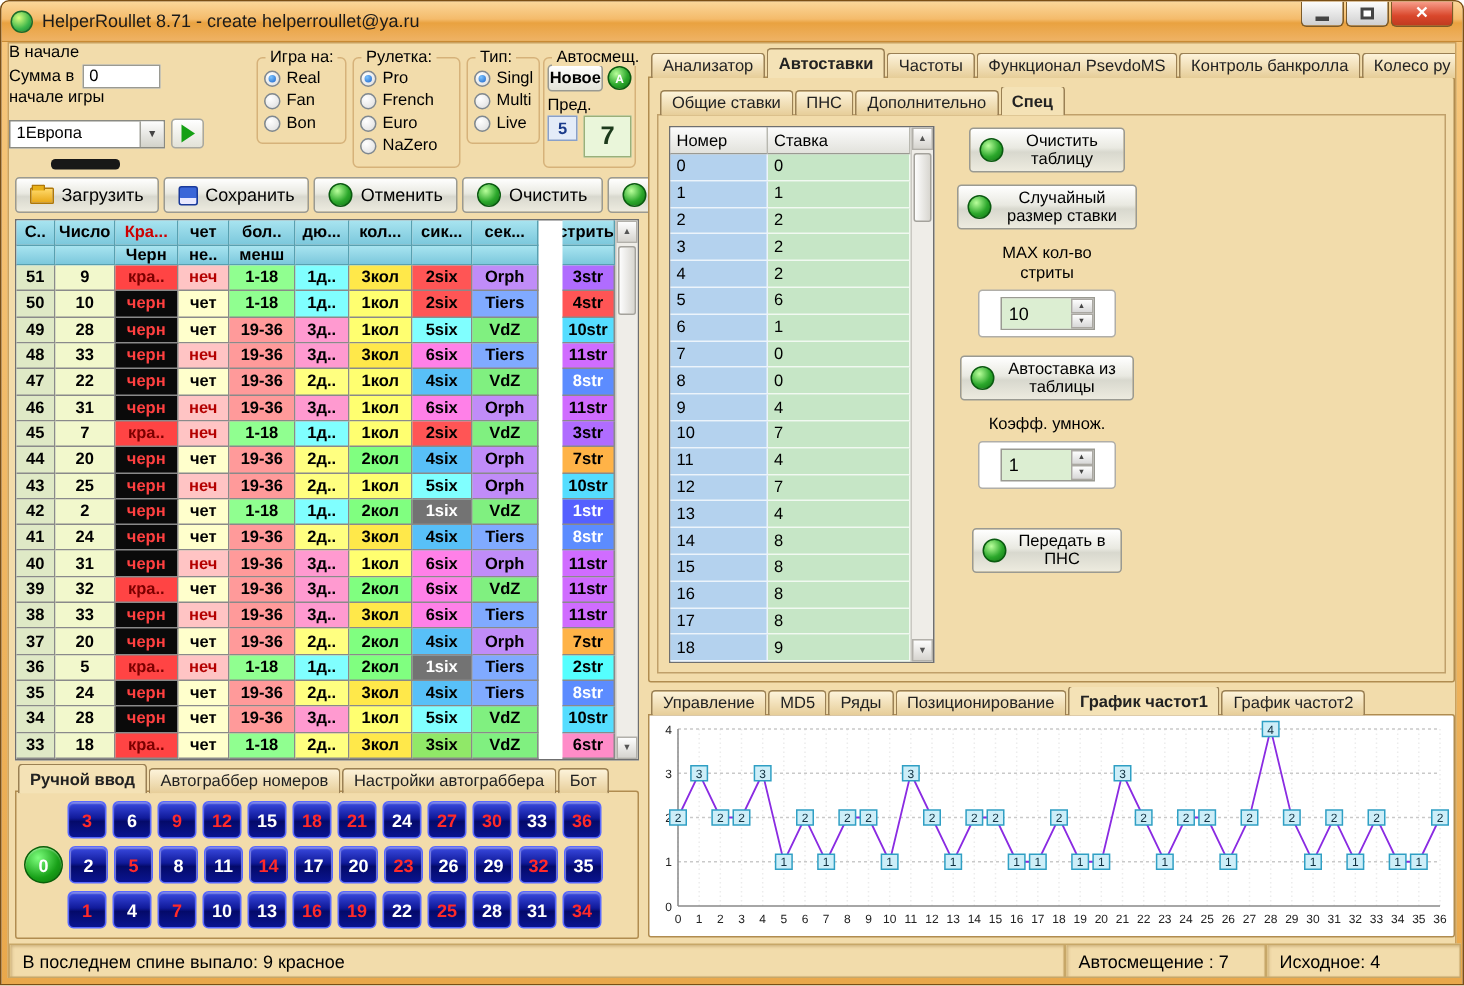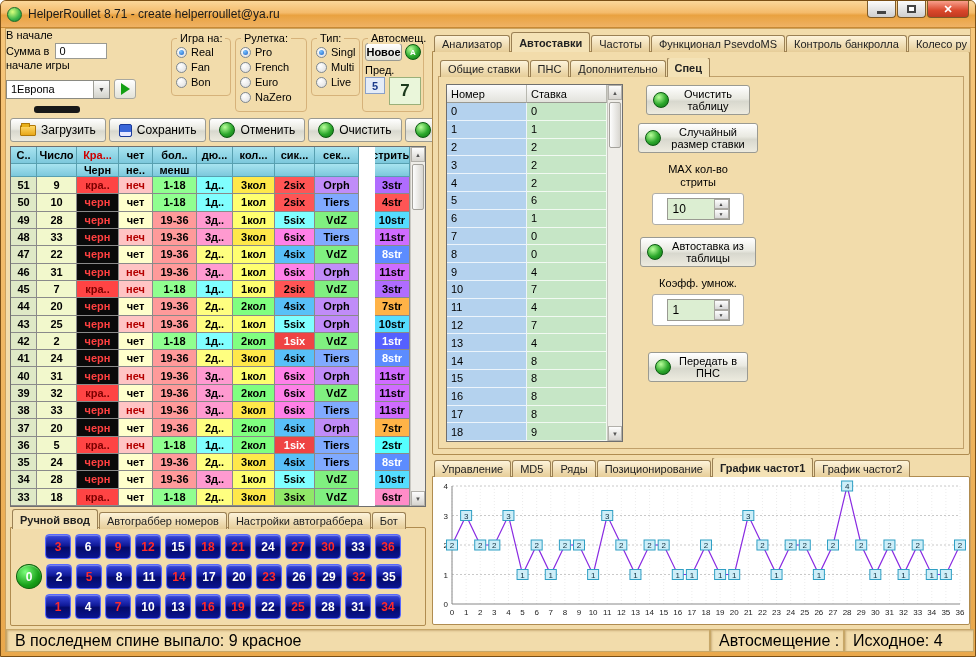--- a/index.html
+++ b/index.html
@@ -71,21 +71,21 @@
 .col-spin{background:#dfe9c6;}
 .col-num{background:#f2f8cc;}
 .cl-red{background:#ff4444;color:#7c0000;}
 .cl-black{background:#0a0a0a;color:#ff4040;}
 .cl-even{background:#ffffcc;}
 .cl-odd{background:#ffc4c4;color:#b40000;}
 .cl-low{background:#90ff90;}
 .cl-high{background:#ff9a9a;}
 .cl-d1{background:#80ffff;}.cl-d2{background:#ffff80;}.cl-d3{background:#ff9ad0;}
 .cl-k1{background:#ffff70;}.cl-k2{background:#80ff80;}.cl-k3{background:#ffe84a;}
-.cl-x1{background:#ef4444;color:#fff;}.cl-x2{background:#ff5555;}.cl-x3{background:#90e868;}
+.cl-x1{background:#737373;color:#fff;}.cl-x2{background:#ff5555;}.cl-x3{background:#90e868;}
 .cl-x4{background:#58c0f8;}.cl-x5{background:#80ffff;}.cl-x6{background:#ff80e8;}
 .cl-orph{background:#c08cf8;}.cl-tiers{background:#80aaff;}.cl-vdz{background:#80f080;}
 .cl-str1{background:#5560ff;color:#fff;}.cl-str2{background:#55ffff;}.cl-str3{background:#b06cff;}
 .cl-str4{background:#ff5555;}.cl-str6{background:#ff8cc8;}
 .cl-str7{background:#ffb347;}.cl-str8{background:#5c8cff;color:#fff;}
 .cl-str10{background:#55ddff;}.cl-str11{background:#d06cff;}
 
 .vscroll{width:15px;background:#efede8;border-left:1px solid #cac8c2;display:flex;flex-direction:column;flex:none;}
 .sb-btn{height:15px;flex:none;background:linear-gradient(180deg,#fdfdfd,#d6d4cf);border:1px solid #b2b0aa;font-size:6px;color:#555;display:flex;align-items:center;justify-content:center;}
 .sb-track{flex:1;position:relative;}
@@ -99,35 +99,35 @@
 .input-panel{position:absolute;left:4px;top:480px;width:416px;height:117px;}
 .input-panel .panel-body{top:19px;}
 .pad{padding:6px 0 0 5px;}
 .pad-row{display:flex;gap:4px;margin-bottom:5px;}
 .pad-row.indent{margin-left:29px;}
 .pad-btn{width:26px;height:25px;background:linear-gradient(180deg,#3a4ae0 0%,#101a9a 45%,#040a6a 55%,#0a1490 100%);border:1px solid #5868ff;border-radius:4px;color:#fff;font-weight:bold;font-size:12px;display:flex;align-items:center;justify-content:center;box-shadow:inset 0 1px 1px rgba(255,255,255,.35);flex:none;}
 .pad-btn.red{color:#ff2a2a;}
 .pad-btn.zero{background:radial-gradient(circle at 35% 30%,#7dff7d,#18a018 60%,#0a700a);border:1px solid #0a600a;border-radius:50%;color:#fff;}
 
 .status{position:absolute;left:0;top:600px;width:968px;height:23px;display:flex;}
-.scell{border:1px solid #c7a768;box-shadow:inset 1px 1px 2px rgba(120,80,20,.3);background:#f2dcab;display:flex;align-items:center;padding:0 8px;font-size:16px;white-space:nowrap;overflow:hidden;}
+.scell{border:1px solid #c7a768;box-shadow:inset 1px 1px 2px rgba(120,80,20,.3);background:#f2dcab;display:flex;align-items:center;padding:0 8px;font-size:12px;white-space:nowrap;overflow:hidden;}
 .sc1{flex:1;}.sc2{width:134px;flex:none;}.sc3{width:130px;flex:none;}
 
 .right-top{position:absolute;left:426px;top:3px;width:538px;height:423px;}
 .right-top .panel-body{top:20px;}
 .sub-tabs-wrap{position:absolute;left:5px;top:6px;right:5px;bottom:5px;}
 .sub-body{position:absolute;left:0;right:0;top:19px;bottom:0;border:1px solid #c0a06a;background:#f2dcab;margin-top:-1px;}
 .bets-table{position:absolute;left:7px;top:7px;width:177px;height:358px;border:1px solid #6f6f6f;background:#fff;display:flex;}
 .bt-left{flex:1;display:flex;flex-direction:column;min-width:0;}
 .bt-head{display:flex;height:18px;flex:none;}
 .bt-th{background:linear-gradient(180deg,#fcfcfc,#e2e2dc);border-right:1px solid #b8b8b0;border-bottom:1px solid #9a9a92;font-size:11px;display:flex;align-items:center;padding-left:4px;}
 .bt-rows{flex:1;display:flex;flex-direction:column;}
 .bt-row{flex:1;display:flex;min-height:0;}
 .bt-td{font-size:11px;display:flex;align-items:center;padding-left:4px;border-bottom:1px solid rgba(255,255,255,.75);border-right:1px solid rgba(255,255,255,.75);overflow:hidden;}
-.bn{width:80px;flex:none;background:#b4d2ee;}
+.bn{width:65px;flex:none;background:#b4d2ee;}
 .bs{flex:1;background:#c6e6c6;}
 .controls-col{position:absolute;left:196px;top:8px;width:126px;}
 .cbtn{border:1px solid #9a9a92;border-radius:3px;background:linear-gradient(180deg,#ffffff,#e9e9e1 45%,#d8d8ce 55%,#edebdf);display:flex;align-items:center;gap:4px;padding:2px 6px;margin:0 auto;}
 .cbtn-text{flex:1;font-size:11px;line-height:12px;text-align:center;}
 .ctl-label{font-size:11px;line-height:13px;text-align:center;margin:10px 0 4px 0;}
 .spin-outer{width:92px;margin:0 auto;background:#fff;border:1px solid #b0aea8;border-radius:3px;padding:4px;display:flex;justify-content:center;}
 .spin{display:flex;border:1px solid #9a9a92;height:22px;}
 .spin .val{width:46px;background:#dceed2;font-size:12px;display:flex;align-items:center;padding-left:5px;}
 .spin .arrows{width:15px;display:flex;flex-direction:column;}
 .spin .arrows div{flex:1;border:1px solid #aaa8a2;background:linear-gradient(#fefefe,#d8d8d8);font-size:5px;display:flex;align-items:center;justify-content:center;color:#444;}

